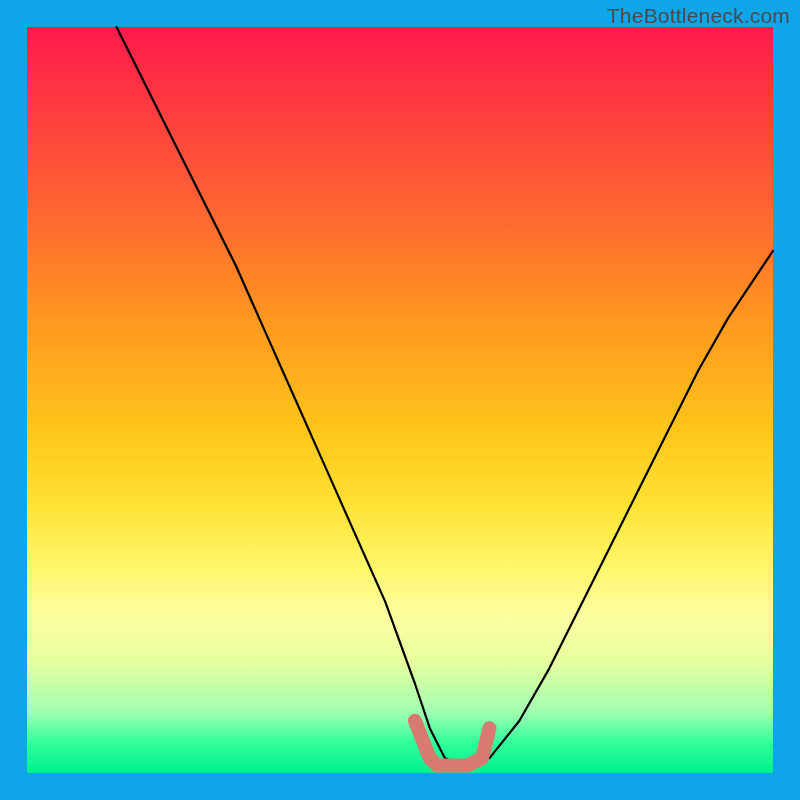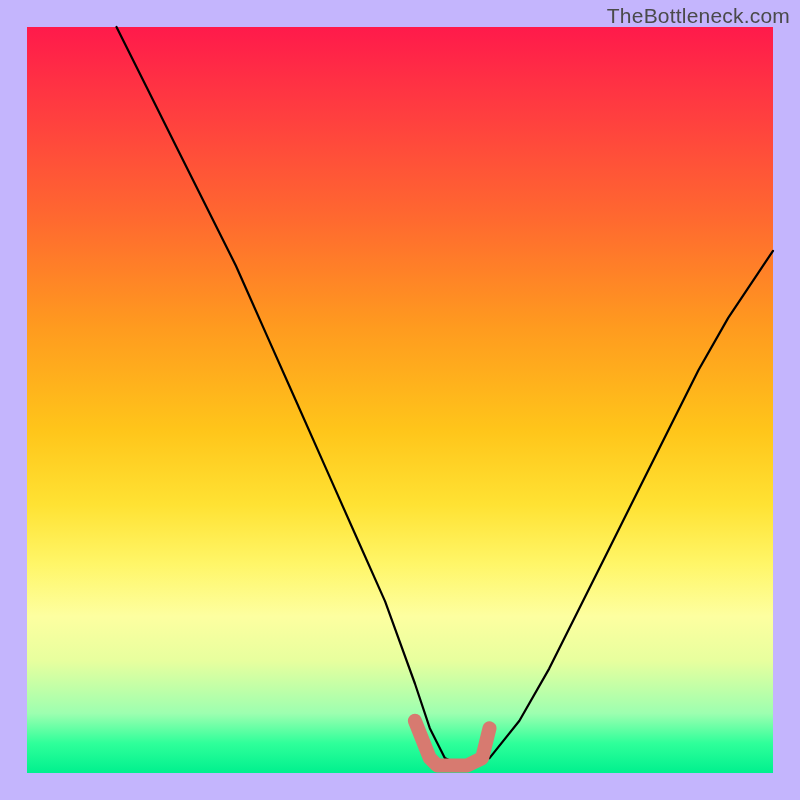--- a/index.html
+++ b/index.html
@@ -8,21 +8,21 @@
     width: 800px;
     height: 800px;
     overflow: hidden;
     background: #000;
     font-family: Arial, Helvetica, sans-serif;
   }
   .frame {
     position: relative;
     width: 800px;
     height: 800px;
-    background: #c4b5fd;
+    background: #0ea5e9;
   }
   .plot {
     position: absolute;
     left: 27px;
     top: 27px;
     width: 746px;
     height: 746px;
     background: linear-gradient(to bottom,
       #ff1a4b 0%,
       #ff3f3f 12%,

